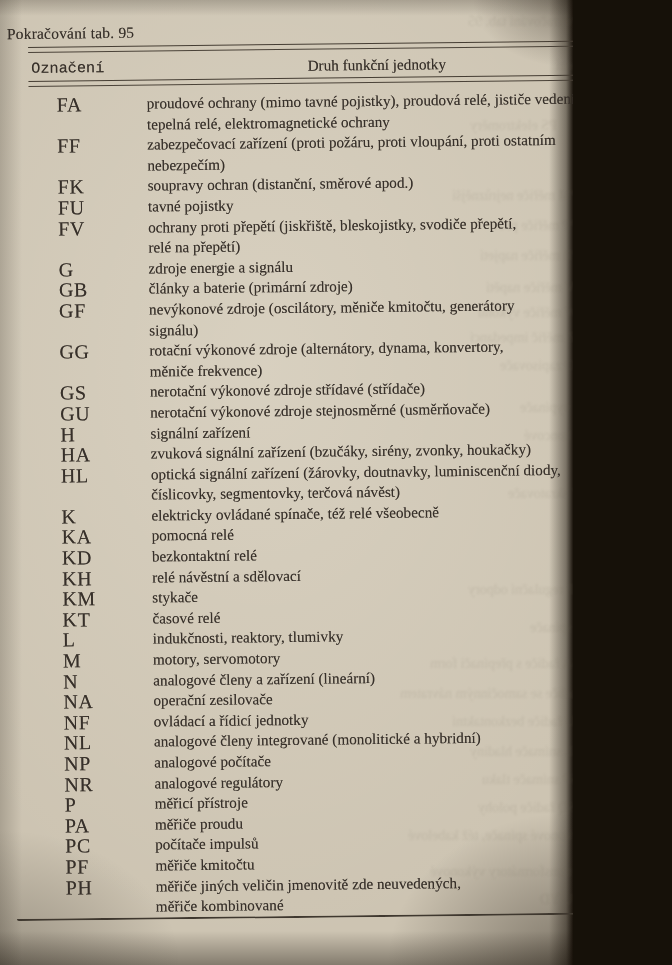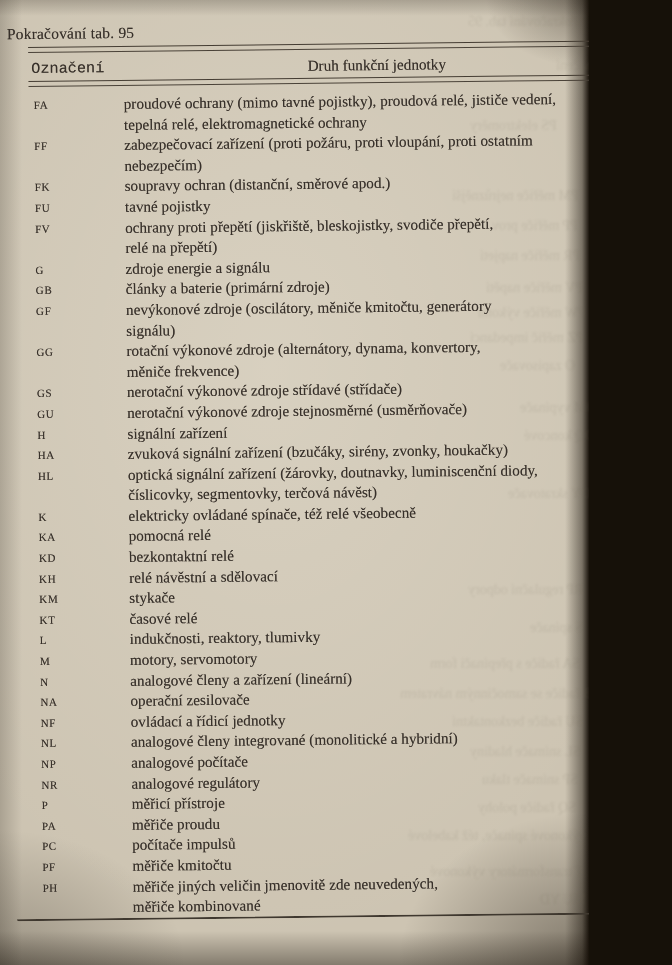--- a/index.html
+++ b/index.html
@@ -1,17 +1,17 @@
 <!DOCTYPE html>
 <html><head>
 <meta charset="utf-8">
 <style>
   html,body{margin:0;padding:0;background:#161109;}
   #stage{position:relative;width:573px;height:965px;overflow:hidden;
-         font-family:"Liberation Serif","DejaVu Serif",serif;padding-left:16px;}
+         font-family:"Liberation Serif","DejaVu Serif",serif;}
   
   #paper{position:absolute;inset:0;background-color:#cdc4b2;
     background-image:
       radial-gradient(25% 10% at 100% 0%, rgba(24,17,9,0.40), rgba(24,17,9,0) 70%),
       radial-gradient(45% 22% at 100% 100%, rgba(24,17,9,0.45), rgba(24,17,9,0) 72%),
       radial-gradient(45% 20% at 0% 100%, rgba(30,24,16,0.30), rgba(30,24,16,0) 70%),
       linear-gradient(270deg, rgba(18,12,5,0.95) 0px, rgba(18,12,5,0.45) 7px, rgba(18,12,5,0.0) 24px),
       linear-gradient(90deg, rgba(30,24,16,0.20) 0px, rgba(30,24,16,0) 22px),
       linear-gradient(180deg, rgba(30,24,16,0.22) 0px, rgba(30,24,16,0) 16px),
       linear-gradient(0deg, rgba(22,16,8,0.40) 0px, rgba(22,16,8,0) 34px),
@@ -32,21 +32,21 @@
   .rule.single{border-top:2px solid #3f382f;height:0;}
   .rule-top{left:33px;top:44px;width:602px;}
   .rule-mid{left:33px;top:78px;width:602px;}
   .rule-bottom{left:12px;top:916px;width:646px;border-radius:0 0 0 6px;}
   .thead{position:absolute;left:0;top:57px;width:672px;height:20px;font-size:15.2px;}
   .col-code-h{position:absolute;left:36px;font-family:Liberation Mono, monospace;}
   .col-desc-h{position:absolute;left:128px;width:507px;text-align:center;}
   #tbody{position:absolute;left:38px;top:92px;width:600px;font-size:15.2px;
          line-height:20.6px;}
   .trow{display:flex;align-items:flex-start;}
-  .code{width:90px;flex:0 0 90px;font-size:11px;letter-spacing:0.6px;}
+  .code{width:90px;flex:0 0 90px;font-size:20px;letter-spacing:0.6px;margin-left:23px;}
   .desc{width:510px;white-space:pre-line;}
   .page-number{position:absolute;left:596px;top:930px;width:60px;text-align:right;
                font-size:18.5px;font-weight:bold;letter-spacing:1px;color:#f97316;}
 </style>
 </head>
 <body>
 
 <div id="stage">
   <div id="paper"></div>
 

